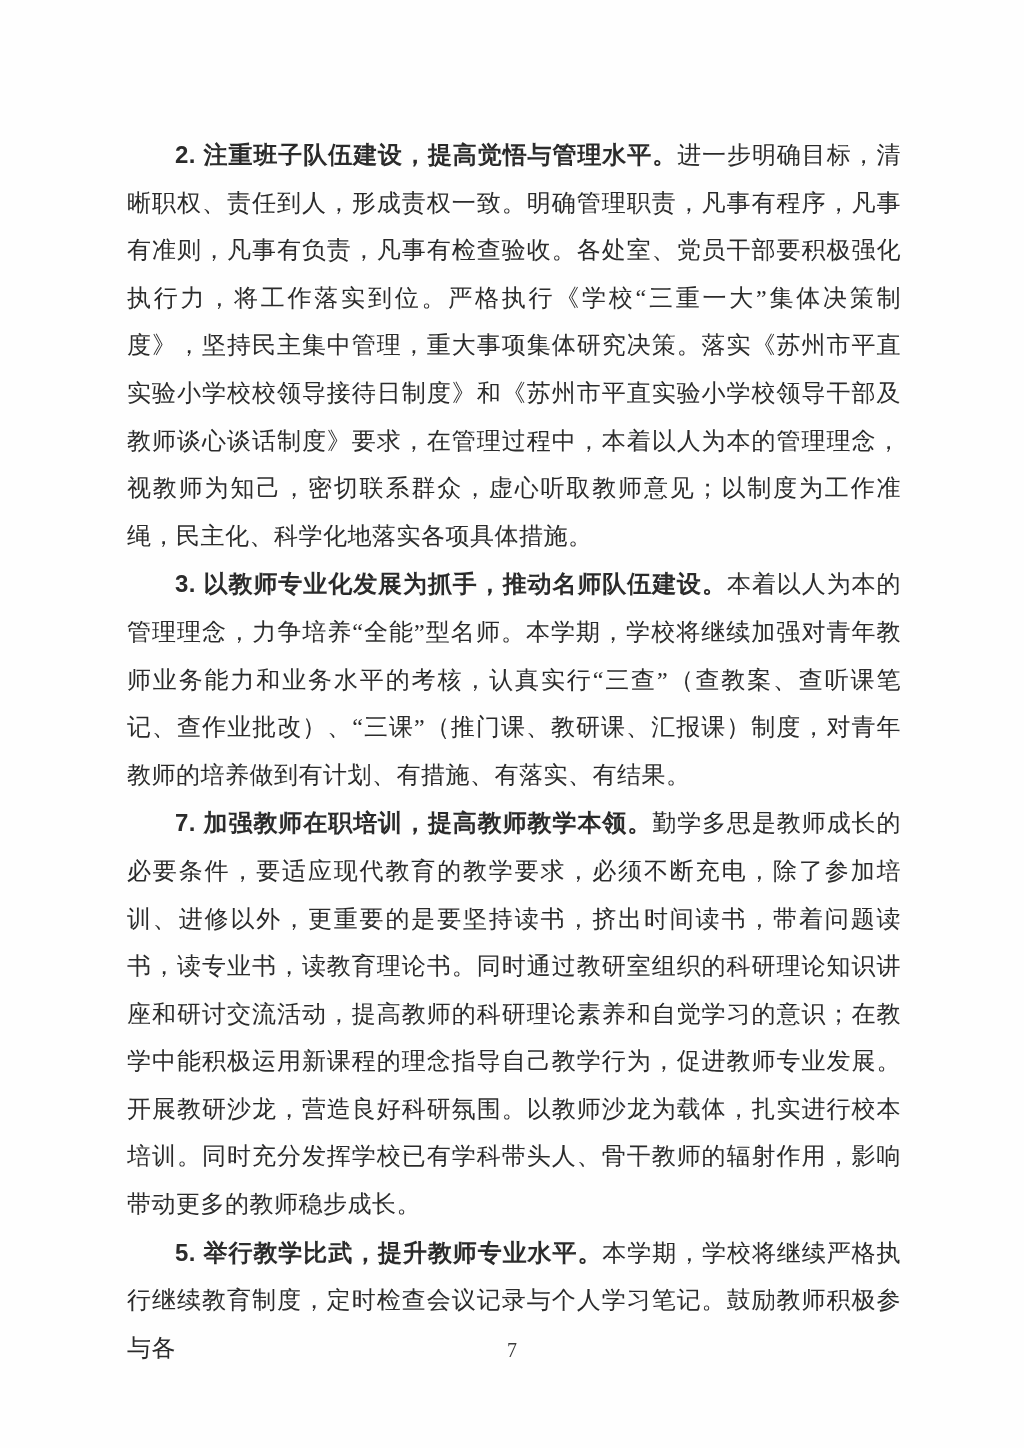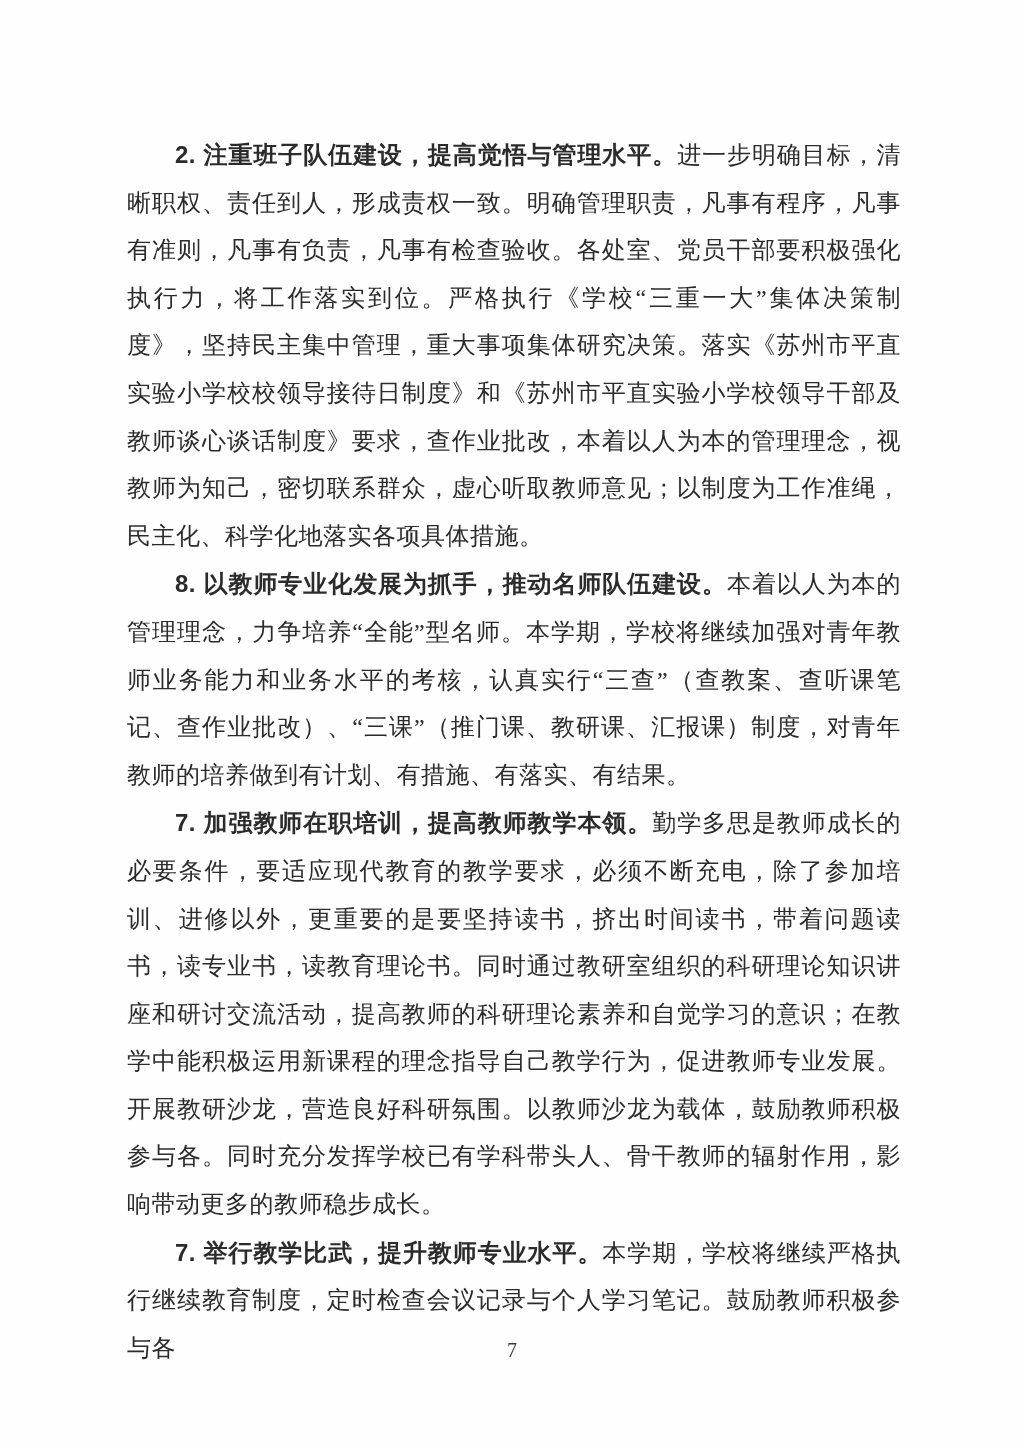--- a/index.html
+++ b/index.html
@@ -51,19 +51,19 @@
     line-height: 28px;
     color: #3a3a3a;
     font-family: "Liberation Serif", "DejaVu Serif", serif;
   }
 </style>
 </head>
 <body>
 
 <div class="page">
   <div class="content">
-    <p class="para"><span class="para-heading">2. 注重班子队伍建设，提高觉悟与管理水平。</span><span class="para-body">进一步明确目标，清晰职权、责任到人，形成责权一致。明确管理职责，凡事有程序，凡事有准则，凡事有负责，凡事有检查验收。各处室、党员干部要积极强化执行力，将工作落实到位。严格执行《学校“三重一大”集体决策制度》，坚持民主集中管理，重大事项集体研究决策。落实《苏州市平直实验小学校校领导接待日制度》和《苏州市平直实验小学校领导干部及教师谈心谈话制度》要求，查作业批改，本着以人为本的管理理念，视教师为知己，密切联系群众，虚心听取教师意见；以制度为工作准绳，民主化、科学化地落实各项具体措施。</span></p>
-    <p class="para"><span class="para-heading">8. 以教师专业化发展为抓手，推动名师队伍建设。</span><span class="para-body">本着以人为本的管理理念，力争培养“全能”型名师。本学期，学校将继续加强对青年教师业务能力和业务水平的考核，认真实行“三查”（查教案、查听课笔记、查作业批改）、“三课”（推门课、教研课、汇报课）制度，对青年教师的培养做到有计划、有措施、有落实、有结果。</span></p>
-    <p class="para"><span class="para-heading">7. 加强教师在职培训，提高教师教学本领。</span><span class="para-body">勤学多思是教师成长的必要条件，要适应现代教育的教学要求，必须不断充电，除了参加培训、进修以外，更重要的是要坚持读书，挤出时间读书，带着问题读书，读专业书，读教育理论书。同时通过教研室组织的科研理论知识讲座和研讨交流活动，提高教师的科研理论素养和自觉学习的意识；在教学中能积极运用新课程的理念指导自己教学行为，促进教师专业发展。开展教研沙龙，营造良好科研氛围。以教师沙龙为载体，鼓励教师积极参与各。同时充分发挥学校已有学科带头人、骨干教师的辐射作用，影响带动更多的教师稳步成长。</span></p>
-    <p class="para"><span class="para-heading">7. 举行教学比武，提升教师专业水平。</span><span class="para-body">本学期，学校将继续严格执行继续教育制度，定时检查会议记录与个人学习笔记。鼓励教师积极参与各</span></p>
+    <p class="para"><span class="para-heading">2. 注重班子队伍建设，提高觉悟与管理水平。</span><span class="para-body">进一步明确目标，清晰职权、责任到人，形成责权一致。明确管理职责，凡事有程序，凡事有准则，凡事有负责，凡事有检查验收。各处室、党员干部要积极强化执行力，将工作落实到位。严格执行《学校“三重一大”集体决策制度》，坚持民主集中管理，重大事项集体研究决策。落实《苏州市平直实验小学校校领导接待日制度》和《苏州市平直实验小学校领导干部及教师谈心谈话制度》要求，在管理过程中，本着以人为本的管理理念，视教师为知己，密切联系群众，虚心听取教师意见；以制度为工作准绳，民主化、科学化地落实各项具体措施。</span></p>
+    <p class="para"><span class="para-heading">3. 以教师专业化发展为抓手，推动名师队伍建设。</span><span class="para-body">本着以人为本的管理理念，力争培养“全能”型名师。本学期，学校将继续加强对青年教师业务能力和业务水平的考核，认真实行“三查”（查教案、查听课笔记、查作业批改）、“三课”（推门课、教研课、汇报课）制度，对青年教师的培养做到有计划、有措施、有落实、有结果。</span></p>
+    <p class="para"><span class="para-heading">7. 加强教师在职培训，提高教师教学本领。</span><span class="para-body">勤学多思是教师成长的必要条件，要适应现代教育的教学要求，必须不断充电，除了参加培训、进修以外，更重要的是要坚持读书，挤出时间读书，带着问题读书，读专业书，读教育理论书。同时通过教研室组织的科研理论知识讲座和研讨交流活动，提高教师的科研理论素养和自觉学习的意识；在教学中能积极运用新课程的理念指导自己教学行为，促进教师专业发展。开展教研沙龙，营造良好科研氛围。以教师沙龙为载体，扎实进行校本培训。同时充分发挥学校已有学科带头人、骨干教师的辐射作用，影响带动更多的教师稳步成长。</span></p>
+    <p class="para"><span class="para-heading">5. 举行教学比武，提升教师专业水平。</span><span class="para-body">本学期，学校将继续严格执行继续教育制度，定时检查会议记录与个人学习笔记。鼓励教师积极参与各</span></p>
   </div>
   <div class="page-number">7</div>
 </div>
 
 </body></html>

